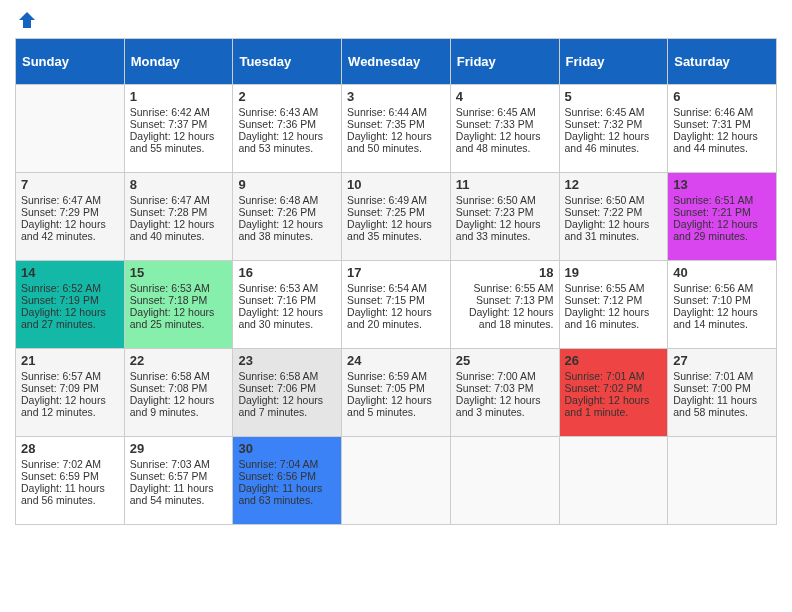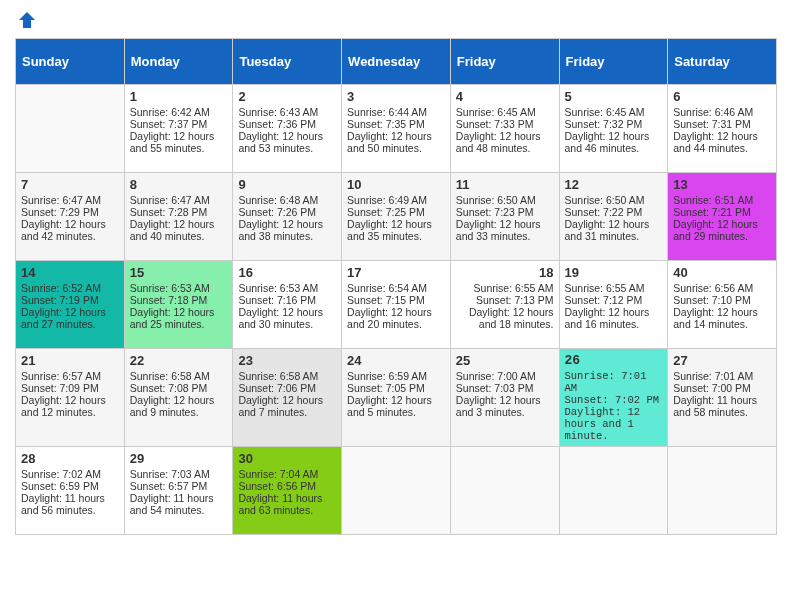--- a/index.html
+++ b/index.html
@@ -149,27 +149,27 @@
           <td style="background-color: rgb(255, 255, 255); text-align: right;"><span class="day-number">18</span><span>Sunrise: 6:55 AM</span><br><span>Sunset: 7:13 PM</span><br><span>Daylight: 12 hours and 18 minutes.</span></td>
           <td style="background-color: rgb(255, 255, 255);"><span class="day-number">19</span><span>Sunrise: 6:55 AM</span><br><span>Sunset: 7:12 PM</span><br><span>Daylight: 12 hours and 16 minutes.</span></td>
           <td style="background-color: rgb(255, 255, 255);"><span class="day-number">40</span><span>Sunrise: 6:56 AM</span><br><span>Sunset: 7:10 PM</span><br><span>Daylight: 12 hours and 14 minutes.</span></td>
         </tr>
         <tr>
           <td style="background-color: rgb(245, 245, 245);"><span class="day-number">21</span><span>Sunrise: 6:57 AM</span><br><span>Sunset: 7:09 PM</span><br><span>Daylight: 12 hours and 12 minutes.</span></td>
           <td style="background-color: rgb(245, 245, 245);"><span class="day-number">22</span><span>Sunrise: 6:58 AM</span><br><span>Sunset: 7:08 PM</span><br><span>Daylight: 12 hours and 9 minutes.</span></td>
           <td style="background-color: #e5e5e5;"><span class="day-number">23</span><span>Sunrise: 6:58 AM</span><br><span>Sunset: 7:06 PM</span><br><span>Daylight: 12 hours and 7 minutes.</span></td>
           <td style="background-color: rgb(245, 245, 245);"><span class="day-number">24</span><span>Sunrise: 6:59 AM</span><br><span>Sunset: 7:05 PM</span><br><span>Daylight: 12 hours and 5 minutes.</span></td>
           <td style="background-color: rgb(245, 245, 245);"><span class="day-number">25</span><span>Sunrise: 7:00 AM</span><br><span>Sunset: 7:03 PM</span><br><span>Daylight: 12 hours and 3 minutes.</span></td>
-          <td style="background-color: #5eead4; font-family: Liberation Mono, monospace;"><span class="day-number">26</span><span>Sunrise: 7:01 AM</span><br><span>Sunset: 7:02 PM</span><br><span>Daylight: 12 hours and 1 minute.</span></td>
+          <td style="background-color: #ef4444;"><span class="day-number">26</span><span>Sunrise: 7:01 AM</span><br><span>Sunset: 7:02 PM</span><br><span>Daylight: 12 hours and 1 minute.</span></td>
           <td style="background-color: rgb(245, 245, 245);"><span class="day-number">27</span><span>Sunrise: 7:01 AM</span><br><span>Sunset: 7:00 PM</span><br><span>Daylight: 11 hours and 58 minutes.</span></td>
         </tr>
         <tr>
           <td style="background-color: rgb(255, 255, 255);"><span class="day-number">28</span><span>Sunrise: 7:02 AM</span><br><span>Sunset: 6:59 PM</span><br><span>Daylight: 11 hours and 56 minutes.</span></td>
           <td style="background-color: rgb(255, 255, 255);"><span class="day-number">29</span><span>Sunrise: 7:03 AM</span><br><span>Sunset: 6:57 PM</span><br><span>Daylight: 11 hours and 54 minutes.</span></td>
-          <td style="background-color: #84cc16;"><span class="day-number">30</span><span>Sunrise: 7:04 AM</span><br><span>Sunset: 6:56 PM</span><br><span>Daylight: 11 hours and 63 minutes.</span></td>
+          <td style="background-color: #3b82f6;"><span class="day-number">30</span><span>Sunrise: 7:04 AM</span><br><span>Sunset: 6:56 PM</span><br><span>Daylight: 11 hours and 63 minutes.</span></td>
           <td class="empty" style="background-color: rgb(249, 249, 249);"></td>
           <td class="empty" style="background-color: rgb(249, 249, 249);"></td>
           <td class="empty" style="background-color: rgb(249, 249, 249);"></td>
           <td class="empty" style="background-color: rgb(249, 249, 249);"></td>
         </tr>
       </tbody>
   </table>
 </div>
 
 </body></html>

